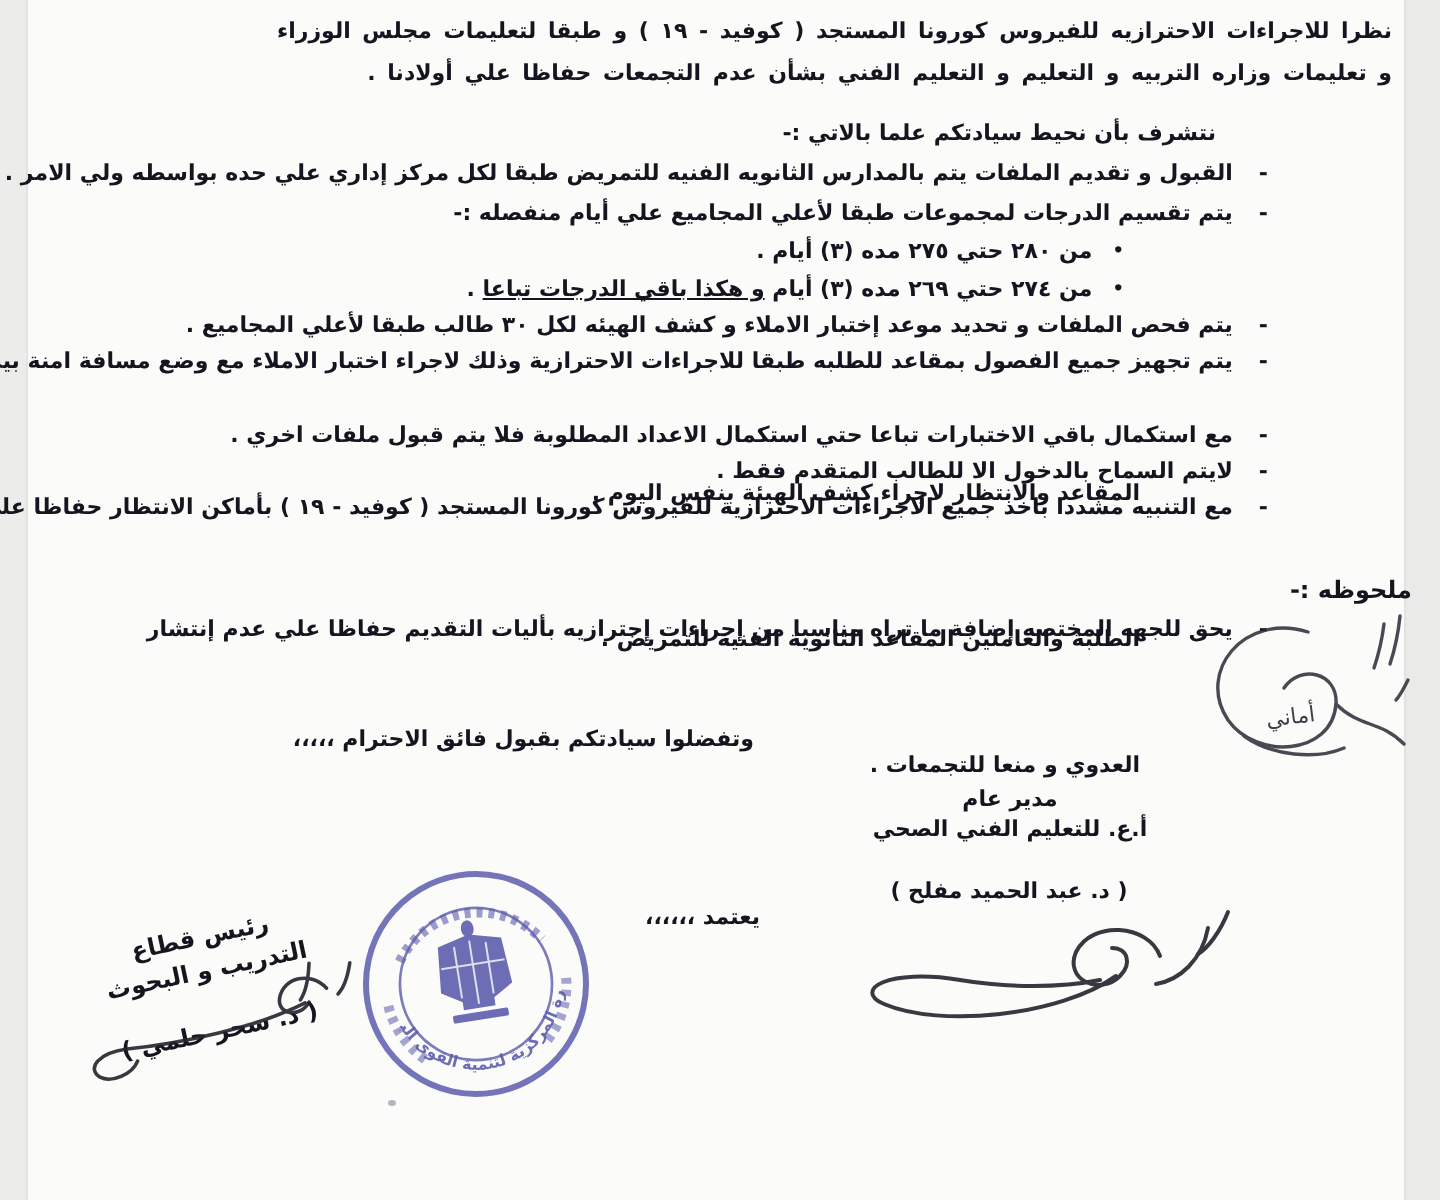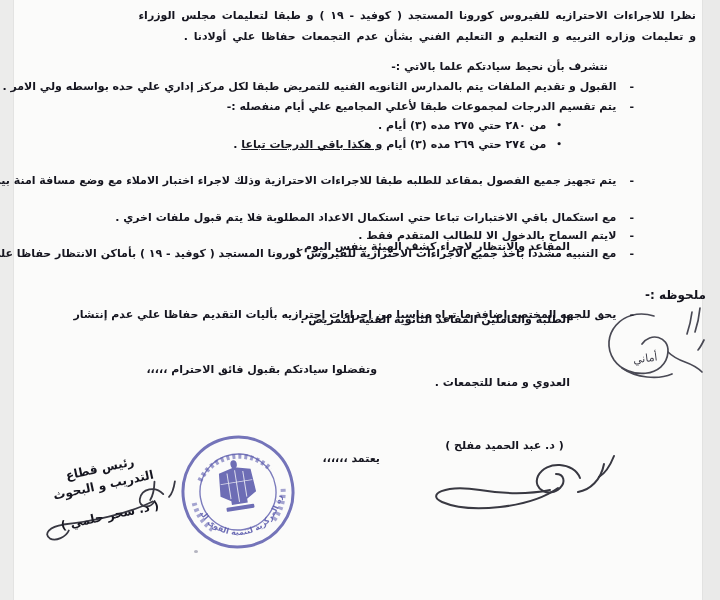--- a/index.html
+++ b/index.html
@@ -60,20 +60,23 @@
   </div>
 
   <div class="line sub" style="top:119px">
     <span class="marker">•</span><span>من ٢٨٠ حتي ٢٧٥ مده (٣) أيام .</span>
   </div>
 
   <div class="line sub" style="top:138px">
     <span class="marker">•</span><span>من ٢٧٤ حتي ٢٦٩ مده (٣) أيام </span><span class="u">و هكذا باقي الدرجات تباعا</span><span> .</span>
   </div>
 
+  <div class="line bullet" style="top:156px">
+    <span class="marker">-</span><span>يتم فحص الملفات و تحديد موعد إختبار الاملاء و كشف الهيئه لكل ٣٠ طالب طبقا لأعلي المجاميع .</span>
+  </div>
 
   <div class="line bullet" style="top:174px">
     <span class="marker">-</span><span>يتم تجهيز جميع الفصول بمقاعد للطلبه طبقا للاجراءات الاحترازية وذلك لاجراء اختبار الاملاء مع وضع مسافة امنة بين</span>
   </div>
   <div class="line cont" style="top:192px">المقاعد والانتظار لاجراء كشف الهيئة بنفس اليوم .</div>
 
   <div class="line bullet" style="top:211px">
     <span class="marker">-</span><span>مع استكمال باقي الاختبارات تباعا حتي استكمال الاعداد المطلوبة فلا يتم قبول ملفات اخري .</span>
   </div>
 
@@ -87,20 +90,24 @@
   <div class="line cont" style="top:265px">الطلبة والعاملين المقاعد الثانوية الفنية للتمريض .</div>
 
   <div class="line note-head" style="top:288px">ملحوظه :-</div>
   <div class="line bullet" style="top:308px">
     <span class="marker">-</span><span>يحق للجهه المختصه إضافة ما تراه مناسبا من إجراءات إحترازيه بأليات التقديم حفاظا علي عدم إنتشار</span>
   </div>
   <div class="line cont" style="top:328px">العدوي و منعا للتجمعات .</div>
 
   <div class="line closing" style="top:363px">وتفضلوا سيادتكم بقبول فائق الاحترام ،،،،،</div>
 
+  <div class="sig-block-right">
+    <div>مدير عام</div>
+    <div>أ.ع. للتعليم الفني الصحي</div>
+  </div>
   <div class="sig-name-right">( د. عبد الحميد مفلح )</div>
 
   <svg class="sig-svg" style="left:418px;top:450px" width="205" height="75" viewBox="0 0 205 75">
     <g fill="none" stroke="#23232e" stroke-width="2" stroke-linecap="round" opacity="0.9">
       <path d="M196,6 C192,16 186,24 181,27"></path>
       <path d="M186,14 C183,30 172,40 160,42"></path>
       <path d="M162,28 C156,12 128,10 120,26 C114,40 132,48 142,38 C148,32 146,24 138,24"></path>
       <path d="M140,38 C112,58 52,64 24,52 C8,45 26,34 62,40 C86,44 112,44 132,40"></path>
     </g>
   </svg>

